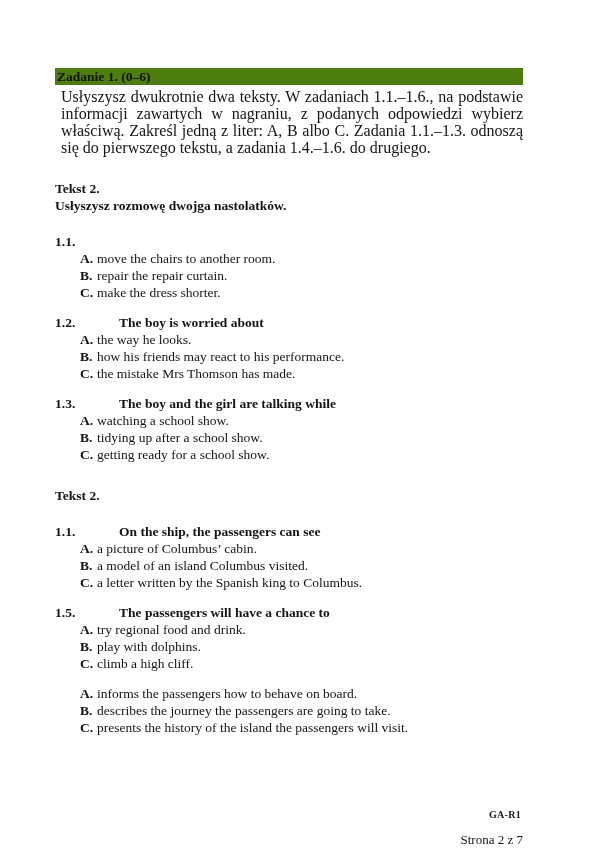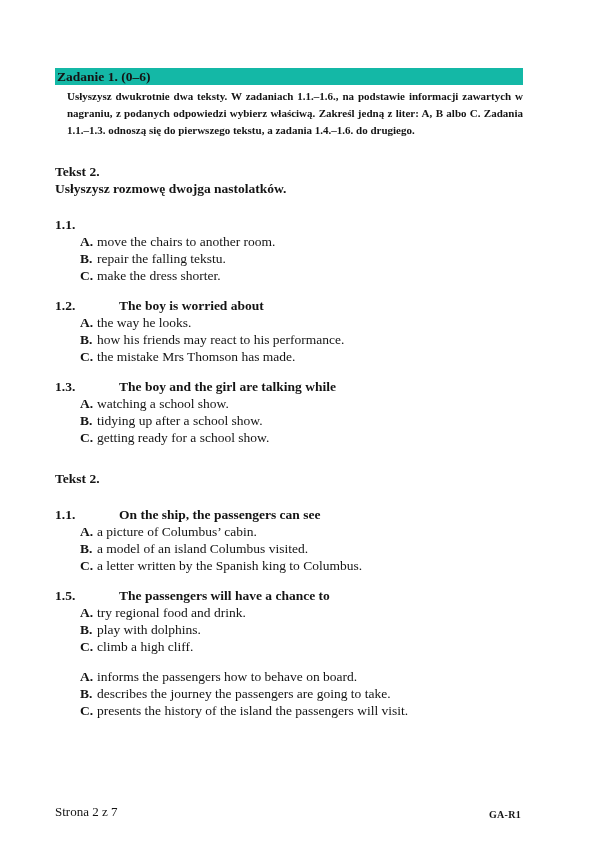--- a/index.html
+++ b/index.html
@@ -19,23 +19,23 @@
     width: 468px;
   }
   .task-bar {
     background: #c6c6c6;
     font-weight: bold;
     font-size: 13.5px;
     line-height: 15px;
     padding: 1px 0 1px 2px;
   }
   .instructions {
-    margin: 3px 0 0 12px;
-    font-weight: bold;
-    font-size: 11px;
+    margin: 3px 0 0 6px;
+    font-weight: normal;
+    font-size: 16px;
     line-height: 17px;
     text-align: justify;
   }
   .section-title {
     margin-top: 24px;
     font-weight: bold;
     font-size: 13.5px;
     line-height: 17px;
   }
   .section-subtitle {
@@ -63,58 +63,59 @@
   .footer {
     position: absolute;
     left: 55px;
     top: 804px;
     width: 468px;
     font-size: 13px;
     line-height: 16px;
   }
   .footer .page-num {
     display: block;
-    text-align: left;
+    text-align: right;
+    margin-top: 28px;
   }
   .footer .code {
     position: absolute;
     right: 2px;
     top: 3px;
     font-size: 10px;
     font-weight: 700;
     letter-spacing: 0.3px;
   }
 </style>
 </head>
 <body>
 
 <div class="page">
   <div class="content">
 
-    <div class="task-bar" style="background: #14b8a6;">
+    <div class="task-bar" style="background: #4d7c0f;">
       <span>Zadanie 1. (0–6)</span>
     </div>
 
     <p class="instructions">Usłyszysz dwukrotnie dwa teksty. W zadaniach 1.1.–1.6., na podstawie informacji zawartych w nagraniu, z podanych odpowiedzi wybierz właściwą. Zakreśl jedną z liter: A, B albo C. Zadania 1.1.–1.3. odnoszą się do pierwszego tekstu, a zadania 1.4.–1.6. do drugiego.</p>
 
     <div>
       <div class="section-title">Tekst 2.</div>
       <div class="section-subtitle">Usłyszysz rozmowę dwojga nastolatków.</div>
 
       <div class="question first">
         <div class="q-head">
           <span class="q-num">1.1.</span>
         </div>
         <div class="opt">
           <span class="opt-letter">A.</span>
           <span class="opt-text">move the chairs to another room.</span>
         </div>
         <div class="opt">
           <span class="opt-letter">B.</span>
-          <span class="opt-text">repair the falling tekstu.</span>
+          <span class="opt-text">repair the repair curtain.</span>
         </div>
         <div class="opt">
           <span class="opt-letter">C.</span>
           <span class="opt-text">make the dress shorter.</span>
         </div>
       </div>
 
       <div class="question">
         <div class="q-head">
           <span class="q-num">1.2.</span>

